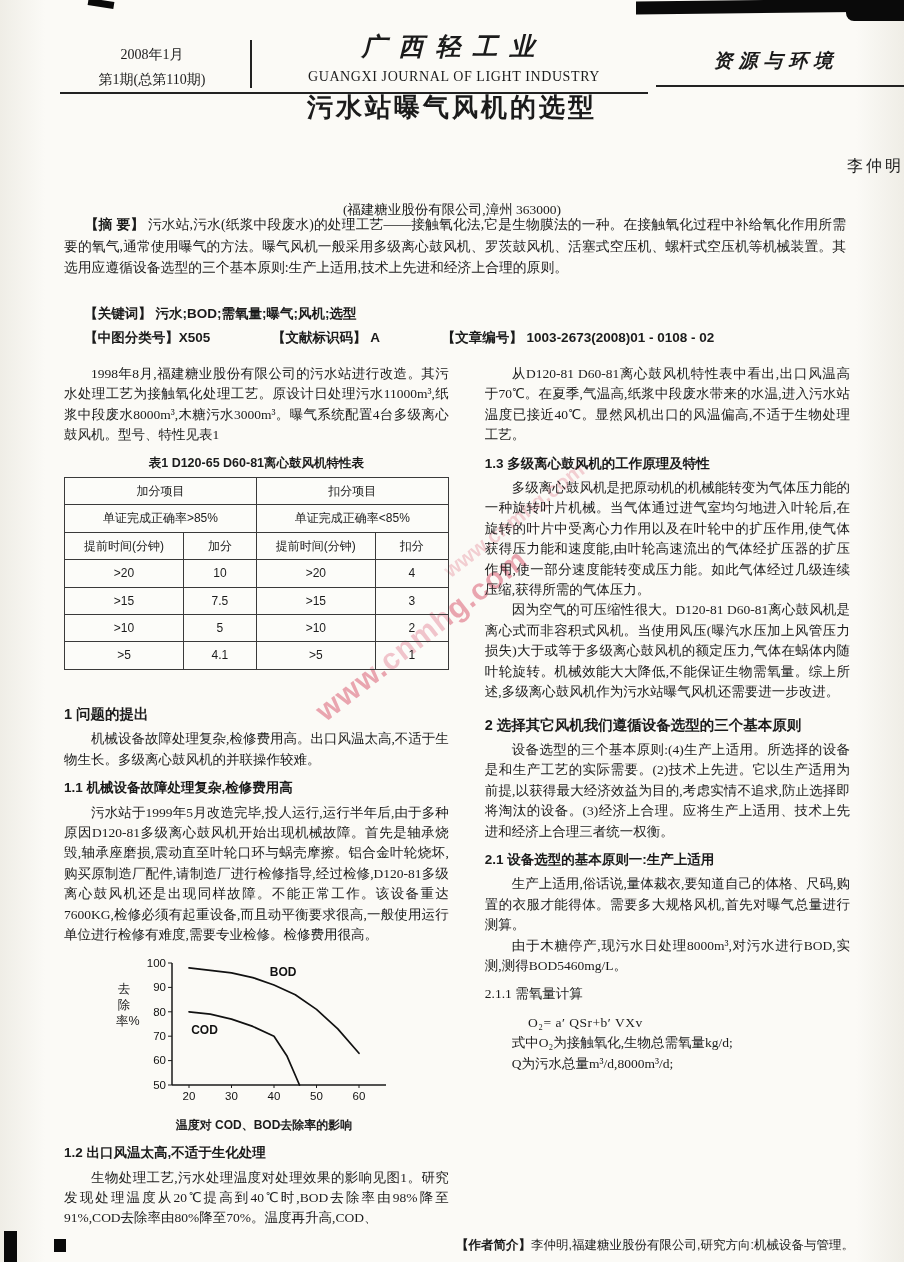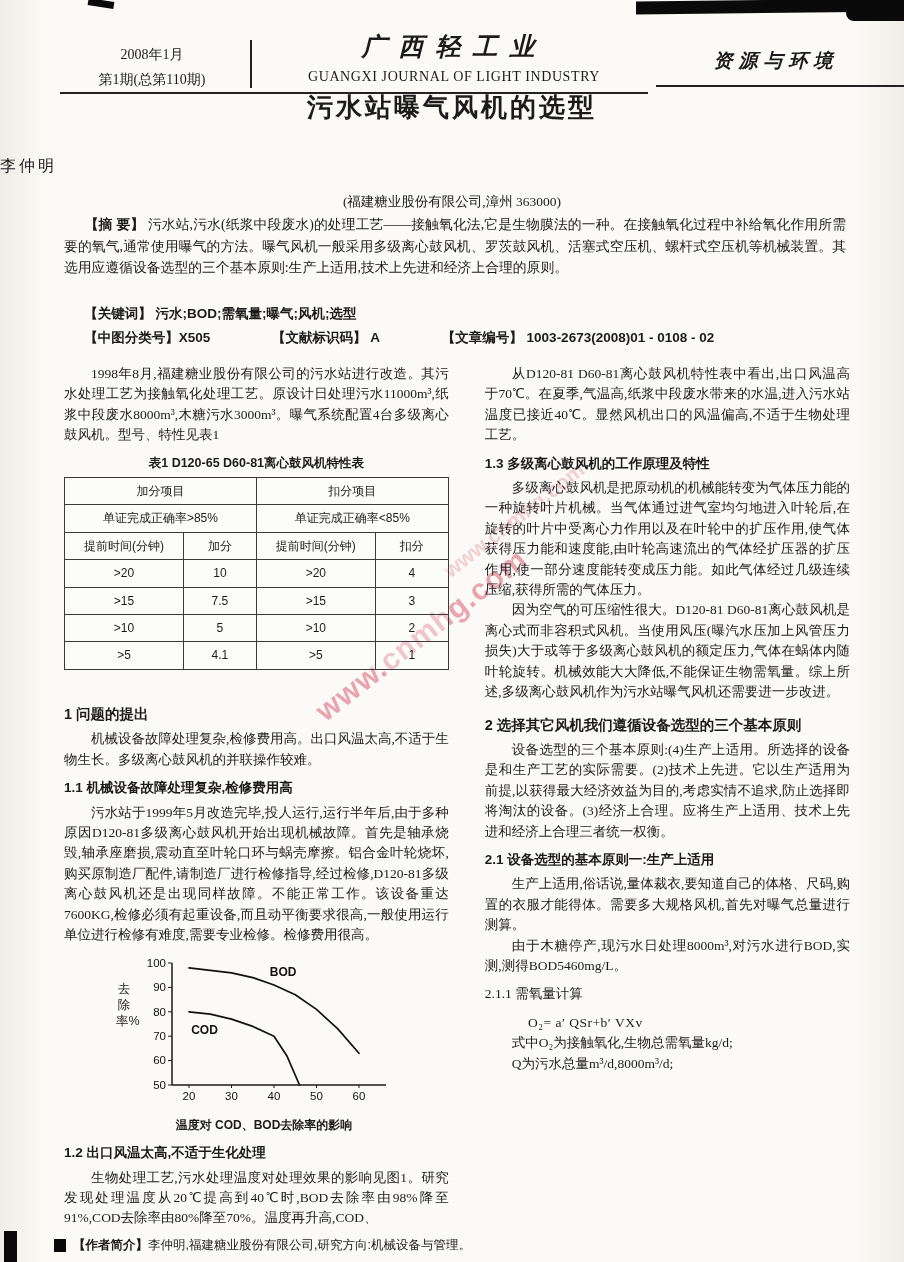--- a/index.html
+++ b/index.html
@@ -35,23 +35,23 @@
   .journal-en { font-size: 14px; letter-spacing: 0.6px; margin-top: 6px; }
   .header-right { position: absolute; top: 48px; left: 676px; width: 200px; text-align: center;
     font-size: 19px; font-style: italic; font-weight: bold; letter-spacing: 6px; }
   .rule { position: absolute; background: #222; height: 2px; }
   .rule-main { top: 92px; left: 60px; width: 588px; }
   .rule-right { top: 85px; left: 656px; width: 248px; }
 
   
   .title { position: absolute; top: 90px; left: 0; width: 100%; margin: 0; text-align: center;
     font-size: 26px; font-weight: bold; letter-spacing: 3px; }
-  .author { position: absolute; top: 156px; left: 0; width: 100%; text-align: left;
+  .author { position: absolute; top: 156px; left: 0; width: 100%; text-align: right;
     font-size: 16px; letter-spacing: 3px; }
-  .affiliation { position: absolute; top: 193px; left: 0; width: 100%; text-align: center; font-size: 13.5px; }
+  .affiliation { position: absolute; top: 201px; left: 0; width: 100%; text-align: center; font-size: 13.5px; }
 
   
   .abstract { position: absolute; top: 214px; left: 64px; width: 782px; margin: 0;
     font-size: 13.8px; line-height: 21.5px; text-align: justify; text-indent: 1.5em; }
   .meta-label { font-weight: bold; font-family: "Liberation Sans", sans-serif; }
   .keywords { position: absolute; top: 305px; left: 64px; width: 782px; margin: 0;
     font-size: 13.5px; font-weight: bold; font-family: "Liberation Sans", sans-serif; text-indent: 1.5em; }
   .classline { position: absolute; top: 329px; left: 64px; width: 800px; margin: 0;
     font-size: 13.5px; font-weight: bold; font-family: "Liberation Sans", sans-serif; text-indent: 1.5em; }
   .classline .seg { margin-right: 58px; }
@@ -83,21 +83,21 @@
   .fig-ylabel { position: absolute; left: 0; top: 26px; width: 16px; word-break: break-all;
     font-family: "Liberation Sans", sans-serif; font-size: 12.5px; line-height: 16px; text-align: center; }
   .fig-plot { margin-left: 22px; }
   .fig-caption { width: 252px; margin-left: 22px; text-align: center;
     font-family: "Liberation Sans", sans-serif; font-weight: bold; font-size: 12px; margin-top: 1px; }
 
   .formula { padding-left: 3.2em; letter-spacing: 0.5px; }
 
   
   .footer { position: absolute; top: 1237px; left: 54px; width: 800px; display: flex;
-    align-items: center; gap: 7px; font-size: 12.5px; font-family: "Liberation Sans", sans-serif; }
+    align-items: center; gap: 7px; font-size: 12.5px; font-family: "Liberation Sans", sans-serif; justify-content: space-between; }
   .footer-box { display: inline-block; width: 12px; height: 13px; background: #0a0a0a; flex: 0 0 auto; }
 </style>
 </head>
 <body>
 
 <div class="page">
 
   <div class="art art-top-bar"></div>
   <div class="art art-top-corner"></div>
   <div class="art art-top-left"></div>

